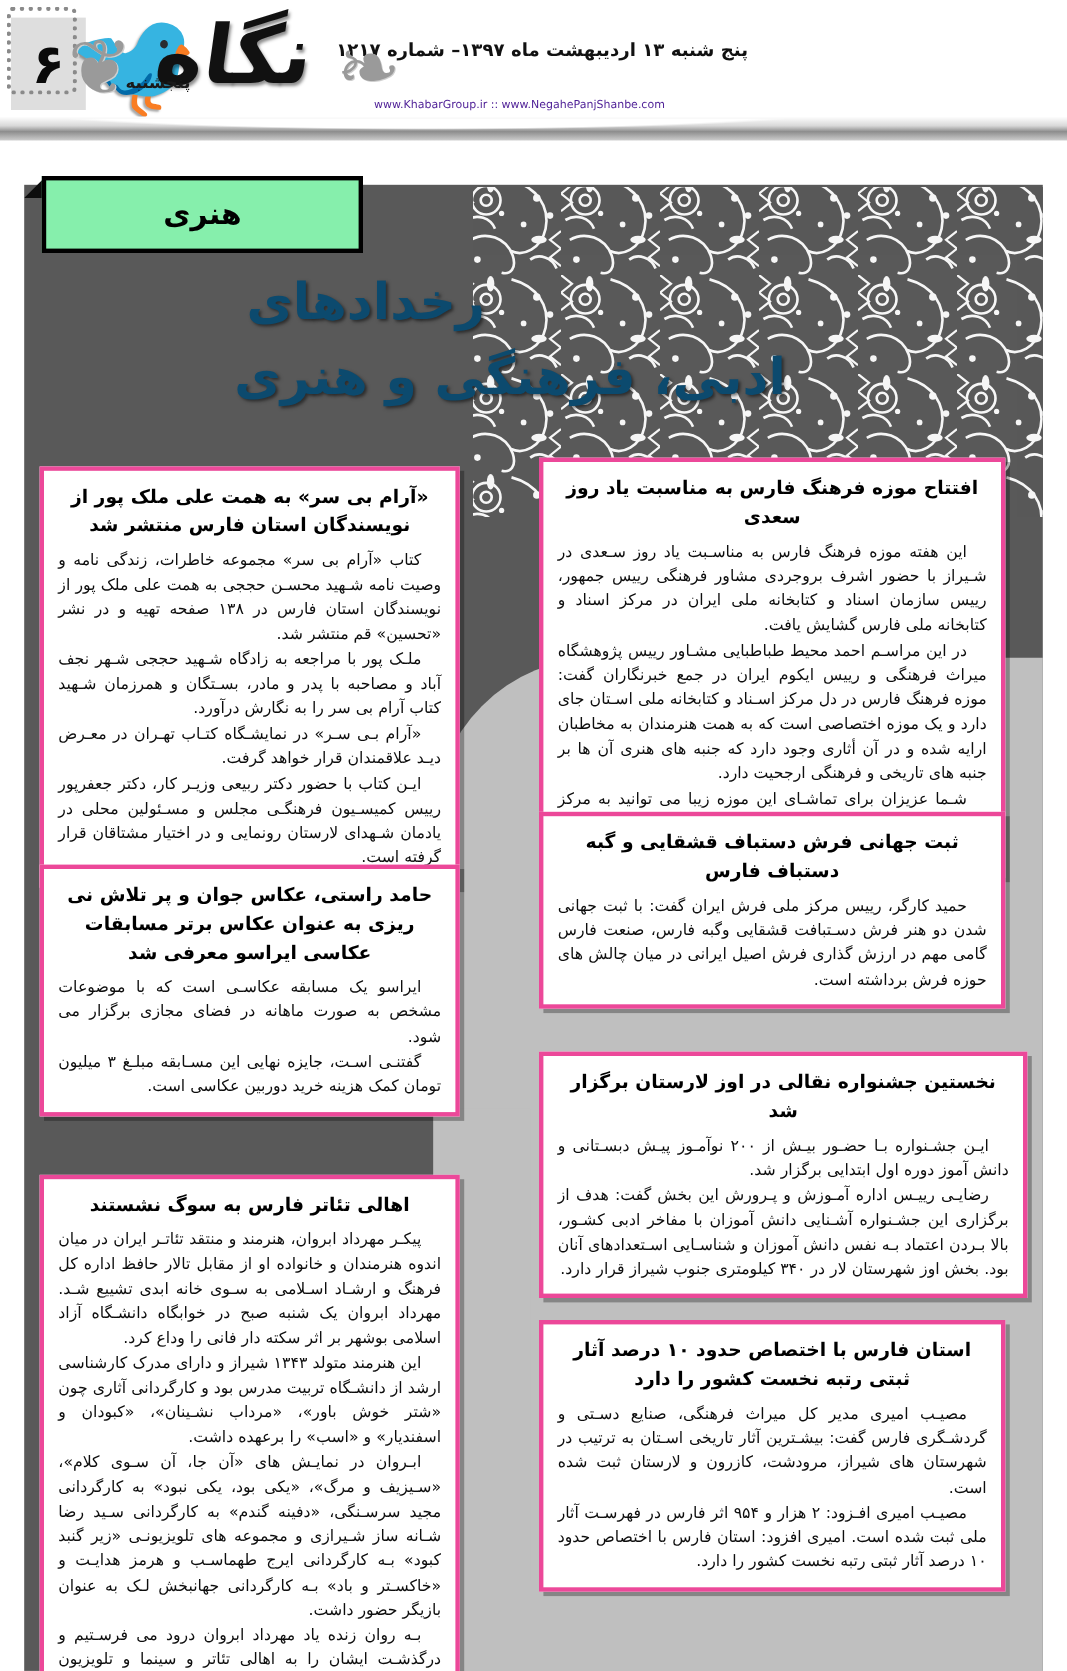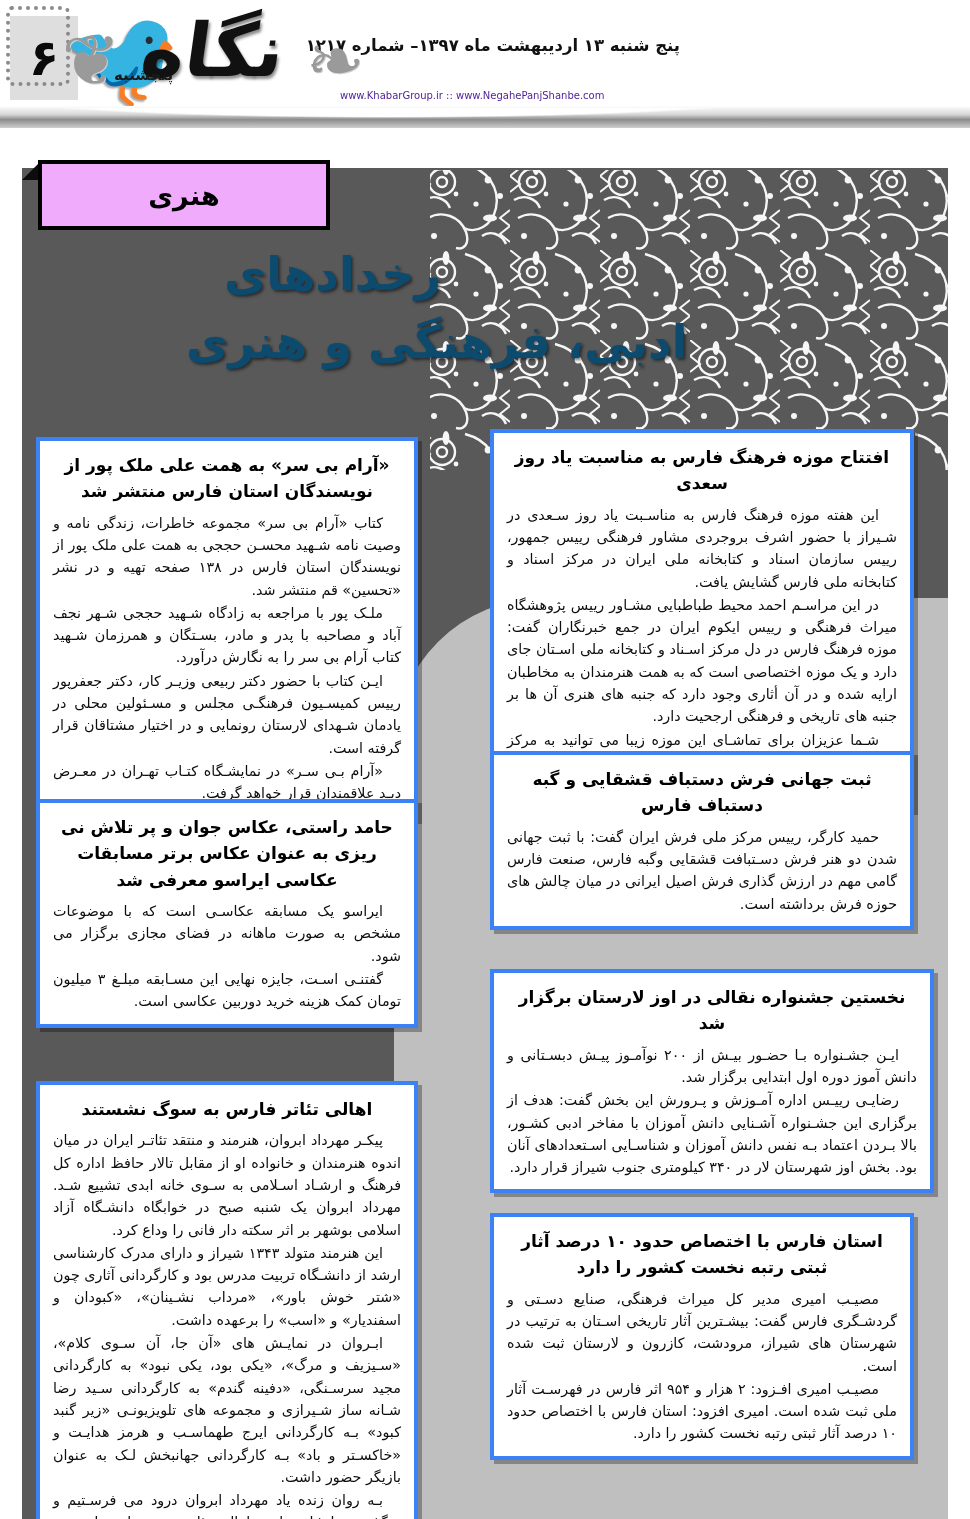--- a/index.html
+++ b/index.html
@@ -97,49 +97,48 @@
     background:#595959;overflow:hidden;
   }
   .orn-grid{
     position:absolute;left:-10px;top:-10px;width:540px;height:330px;
     opacity:.95;
   }
 
   
   .section-tag{
     position:absolute;left:38px;top:32px;width:284px;height:62px;
-    background:#f0abfc;border:4px solid #000000;
+    background:#86efac;border:4px solid #000000;
     display:flex;align-items:center;justify-content:center;
     z-index:6;
   }
   .section-tag span{font-size:27px;font-weight:bold;color:#000;}
   .tag-fold{
     position:absolute;left:22px;top:32px;width:20px;height:20px;
     background:#0d0d0d;
     clip-path:polygon(100% 0,100% 100%,0 100%);
     z-index:5;
   }
 
   
   .big-title{
     position:absolute;right:44px;top:112px;width:740px;
     text-align:left;color:#0c4a6e;z-index:4;
     font-size:46px;font-weight:bold;line-height:1.48;
     text-shadow:2px 2px 3px rgba(0,0,0,.5);
   }
   .big-title .l1{display:block;padding-left:38px;}
-  .big-title .l2{display:block;padding-left:0px;}
+  .big-title .l2{display:block;padding-left:0px;margin-left:27px;}
 
   
   .art{
-    position:absolute;background:#ffffff;border:4px solid #3b82f6;
+    position:absolute;background:#ffffff;border:4px solid #ec4899;
     box-shadow:4px 4px 0 rgba(0,0,0,.30);
     box-sizing:border-box;padding:9px 13px 11px 13px;
     z-index:7;
-    margin-top:13px;
   }
   .art h2{
     margin:2px 0 7px 0;font-size:17px;font-weight:bold;line-height:1.55;
     text-align:center;color:#000;
   }
   .art p{
     margin:0;font-size:14.3px;line-height:1.56;color:#0d0d0d;
     text-align:justify;text-indent:18px;
     text-justify:inter-word;
   }
@@ -225,22 +224,22 @@
 
   <div class="big-title">
     <span class="l1">رخدادهای</span>
     <span class="l2">ادبی، فرهنگی و هنری</span>
   </div>
 
   <div class="art" id="art-aram">
     <h2>«آرام بی سر» به همت علی ملک پور از نویسندگان استان فارس منتشر شد</h2>
     <p>کتاب «آرام بی سر» مجموعه خاطرات، زندگی نامه و وصیت نامه شـهید محسـن حججی به همت علی ملک پور از نویسندگان استان فارس در ۱۳۸ صفحه تهیه و در نشر «تحسین» قم منتشر شد.</p>
     <p>ملـک پور با مراجعه به زادگاه شـهید حججی شـهر نجف آباد و مصاحبه با پدر و مادر، بسـتگان و همرزمان شـهید کتاب آرام بی سر را به نگارش درآورد.</p>
+    <p>«آرام بـی سـر» در نمایشـگاه کتـاب تهـران در معـرض دیـد علاقمندان قرار خواهد گرفت.</p>
     <p>ایـن کتاب با حضور دکتر ربیعی وزیـر کار، دکتر جعفرپور رییس کمیسـیون فرهنگـی مجلس و مسـئولین محلی در یادمان شـهدای لارستان رونمایی و در اختیار مشتاقان قرار گرفته است.</p>
-    <p>«آرام بـی سـر» در نمایشـگاه کتـاب تهـران در معـرض دیـد علاقمندان قرار خواهد گرفت.</p>
   </div>
 
   <div class="art" id="art-rasti">
     <h2>حامد راستی، عکاس جوان و پر تلاش نی ریزی به عنوان عکاس برتر مسابقات عکاسی ایراسو معرفی شد</h2>
     <p>ایراسو یک مسابقه عکاسـی است که با موضوعات مشخص به صورت ماهانه در فضای مجازی برگزار می شود.</p>
     <p>گفتنـی اسـت، جایزه نهایی این مسـابقه مبلـغ ۳ میلیون تومان کمک هزینه خرید دوربین عکاسی است.</p>
   </div>
 
   <div class="art" id="art-theatre">
     <h2>اهالی تئاتر فارس به سوگ نشستند</h2>

